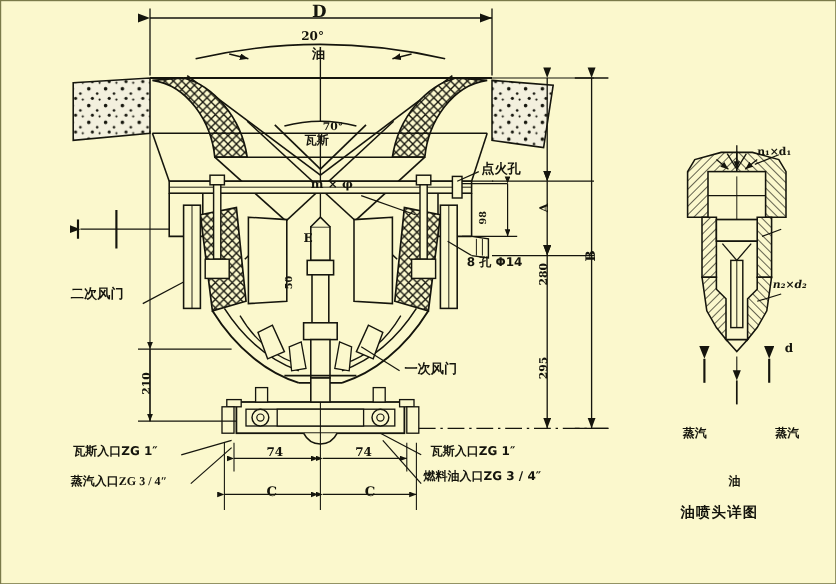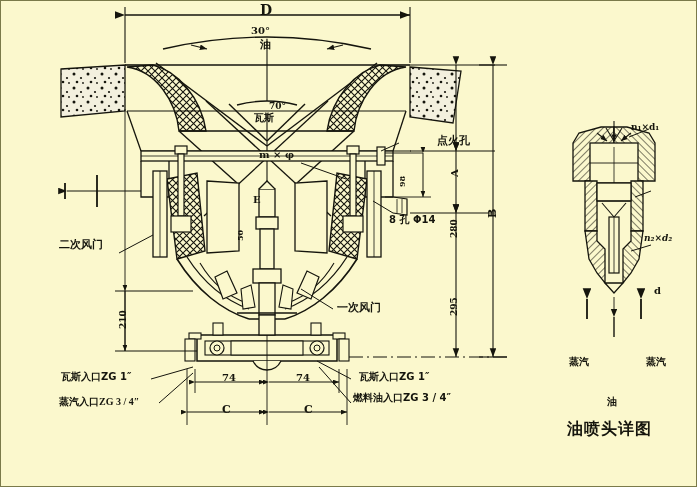--- a/index.html
+++ b/index.html
@@ -24,21 +24,21 @@
     white-space:nowrap;
     line-height:1;
     letter-spacing:0px;
   }
   .lbl.cn{font-family:"DejaVu Sans","Liberation Sans",sans-serif;}
   .vert{transform-origin:left top;}
   .sz8{font-size:8px;}
   .sz9{font-size:9px;}
   .sz10{font-size:10px;}
   .sz11{font-size:11px;}
-  .sz12{font-size:16px;}
+  .sz12{font-size:12px;}
   .sz14{font-size:14px;}
   .title{font-size:15px;font-weight:bold;letter-spacing:2px;}
   .serif{font-family:"DejaVu Serif", serif;}
 </style>
 </head>
 <body>
 
 <div id="sheet" style="background: rgb(251, 248, 205);">
 
   <svg width="697" height="487" viewBox="0 0 697 487">
@@ -270,35 +270,35 @@
       <path d="M630,250 L650,244" stroke-width="1.0"></path>
 
       <line x1="586" y1="298" x2="586" y2="318" stroke-width="1.8" marker-start="url(#arS)"></line>
       <line x1="640" y1="298" x2="640" y2="318" stroke-width="1.8" marker-start="url(#arS)"></line>
       <line x1="613" y1="316" x2="613" y2="336" stroke-width="1.4" marker-start="url(#arS)"></line>
     </g>
   </svg>
 
   <div class="lbl serif sz14" style="left:259px;top:2px;">D</div>
 
-  <div class="lbl serif sz10" style="left:250px;top:25px;">30°</div>
+  <div class="lbl serif sz10" style="left:250px;top:25px;">20°</div>
 
   <div class="lbl cn sz11" style="left:259px;top:38px;">油</div>
 
   <div class="lbl serif sz9" style="left:255px;top:101px;margin-left:13px;">70°</div>
 
   <div class="lbl cn sz10" style="left:253px;top:112px;">瓦斯</div>
 
   <div class="lbl serif sz10" style="left:258px;top:149px;">m × φ</div>
 
   <div class="lbl serif sz10" style="left:252px;top:194px;">E</div>
 
   <div class="lbl serif sz8 vert" style="left:235px;top:240px;transform:rotate(-90deg);">50</div>
 
-  <div class="lbl cn sz11" style="left:400px;top:134px;margin-left:36px;">点火孔</div>
+  <div class="lbl cn sz11" style="left:400px;top:134px;">点火孔</div>
 
   <div class="lbl serif sz8 vert" style="left:397px;top:186px;transform:rotate(-90deg);">98</div>
 
   <div class="lbl serif sz10 vert" style="left:449px;top:176px;transform:rotate(-90deg);">A</div>
 
   <div class="lbl cn sz10" style="left:388px;top:214px;">8 孔 Φ14</div>
 
   <div class="lbl serif sz9 vert" style="left:449px;top:237px;transform:rotate(-90deg);">280</div>
 
   <div class="lbl serif sz9 vert" style="left:449px;top:315px;transform:rotate(-90deg);">295</div>

